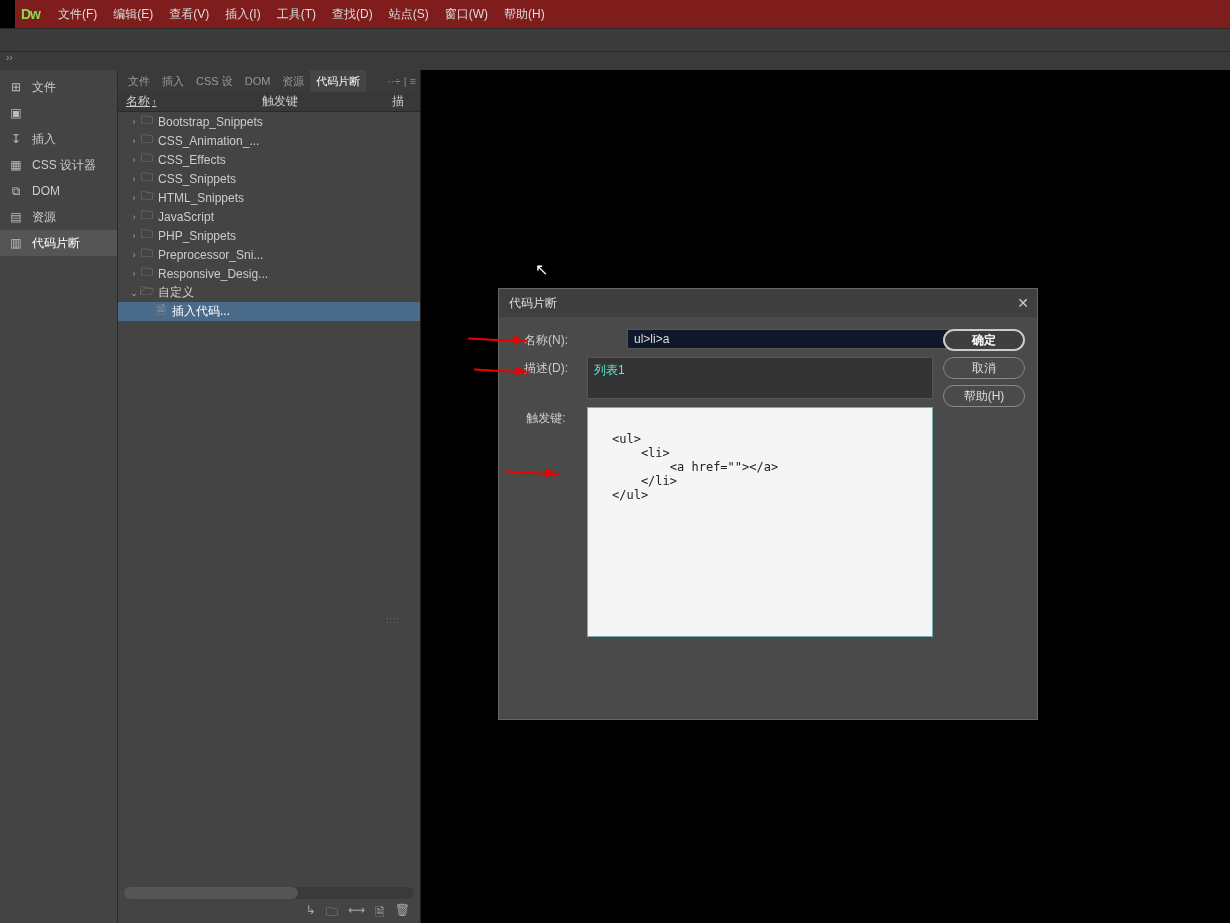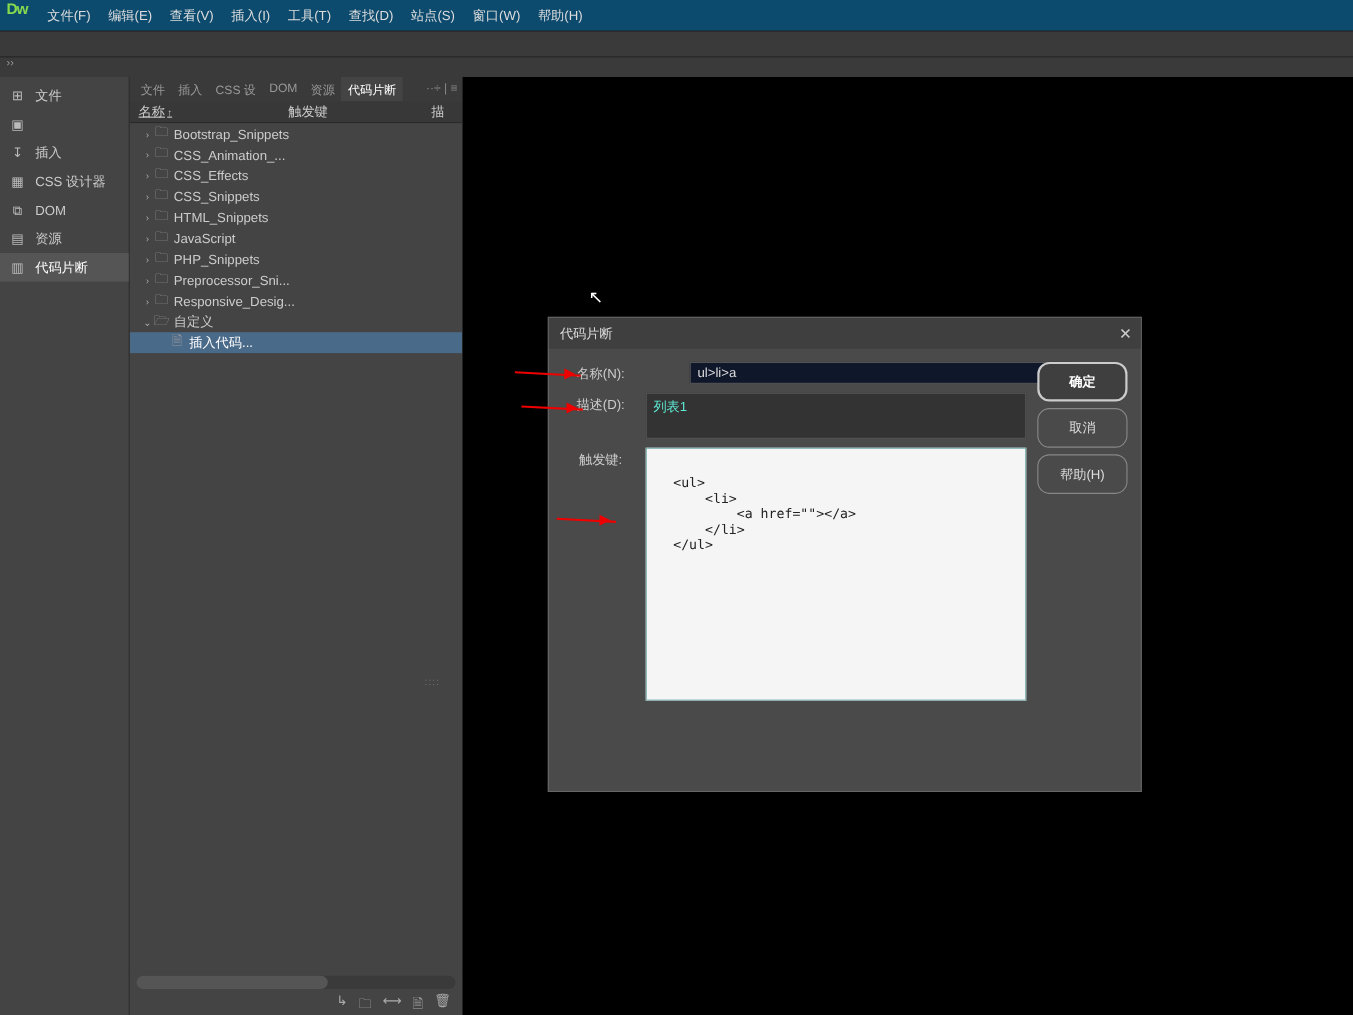--- a/index.html
+++ b/index.html
@@ -1,17 +1,17 @@
 <!DOCTYPE html>
 <html><head>
 <meta charset="utf-8">
 <style>
 * { margin:0; padding:0; box-sizing:border-box; font-family:"Microsoft YaHei","Segoe UI",sans-serif; font-size:12px; user-select:none; }
 body { background:#000; width:1230px; height:923px; overflow:hidden; position:relative; color:#d0d0d0; }
-.menubar { height:28px; background:#0c4a6e; display:flex; align-items:flex-start; padding:0 6px; }
+.menubar { height:28px; background:#7f1d1d; display:flex; align-items:center; padding:0 6px;margin-left:15px; }
 .logo { color:#87d94e; font-weight:bold; font-size:14px; margin-right:10px; letter-spacing:-1px; }
 .menu-item { padding:0 8px; height:28px; display:flex; align-items:center; cursor:pointer; color:#ddd; }
 .toolbar-strip { height:24px; background:#3a3a3a; border-top:1px solid #2a2a2a; border-bottom:1px solid #2a2a2a; }
 .expand-row { height:18px; background:#3a3a3a; padding-left:6px; color:#999; font-size:10px; }
 .workspace { position:absolute; top:70px; left:0; right:0; bottom:0; display:flex; }
 .side-rail { width:118px; background:#444; border-right:1px solid #2a2a2a; padding:4px 0; }
 .rail-item { display:flex; align-items:center; height:26px; padding:0 8px; gap:8px; color:#ccc; cursor:pointer; }
 .rail-item.active { background:#555; color:#fff; }
 .rail-icon { width:16px; display:flex; justify-content:center; color:#bbb; }
 .panel { width:303px; background:#444; display:flex; flex-direction:column; border-right:1px solid #222; position:relative; }
@@ -40,21 +40,21 @@
 .dlg-title { height:28px; background:#3f3f3f; display:flex; align-items:center; padding:0 10px; color:#ddd; position:relative; }
 .dlg-close { position:absolute; right:8px; top:6px; cursor:pointer; color:#ccc; font-size:14px; }
 .dlg-body { flex:1; display:flex; padding:12px; gap:10px; }
 .dlg-form { flex:1; display:grid; grid-template-columns:70px 1fr; gap:8px 6px; align-content:start; }
 .lbl { text-align:center; color:#ccc; padding-top:3px; font-size:12px; }
 .txt { background:#0f172a; border:1px solid #555; color:#ddd; height:20px; padding:0 6px; width:100%;margin-left:40px; }
 .ta { background:#333; border:1px solid #555; color:#5eead4; padding:4px 6px; width:100%; resize:none; font-family:inherit; height:42px; }
 .code-ta { background:#f5f5f5; border:1px solid #7aa; color:#222; padding:24px; width:100%; height:230px; resize:none; font-family:Consolas,monospace; font-size:12px; white-space:pre; overflow:auto; }
 .hint { color:#999; font-size:11px; }
 .dlg-btns { width:82px; display:flex; flex-direction:column; gap:6px; }
-.btn { height:36px; border:1px solid #888; border-radius:11px; background:#4a4a4a; color:#ddd; display:flex; align-items:center; justify-content:center; cursor:pointer; font-size:12px; }
+.btn { height:22px; border:1px solid #888; border-radius:11px; background:#4a4a4a; color:#ddd; display:flex; align-items:center; justify-content:center; cursor:pointer; font-size:12px; }
 .btn.primary { background:#3f3f3f; border:2px solid #ccc; color:#fff; font-weight:bold; }
 
 .cursor-arrow { position:absolute; left:535px; top:260px; color:#fff; font-size:16px; pointer-events:none; text-shadow:0 0 2px #000; }
 .red-arrow { position:absolute; pointer-events:none; }
 .red-arrow::after { content:""; position:absolute; right:-2px; top:-4px; border:5px solid transparent; border-left:10px solid #e00; }
 .red-line { position:absolute; height:2px; background:#e00; }
 
 .grip { position:absolute; left:268px; top:545px; color:#777; font-size:9px; letter-spacing:1px; }
 </style>
 </head>

